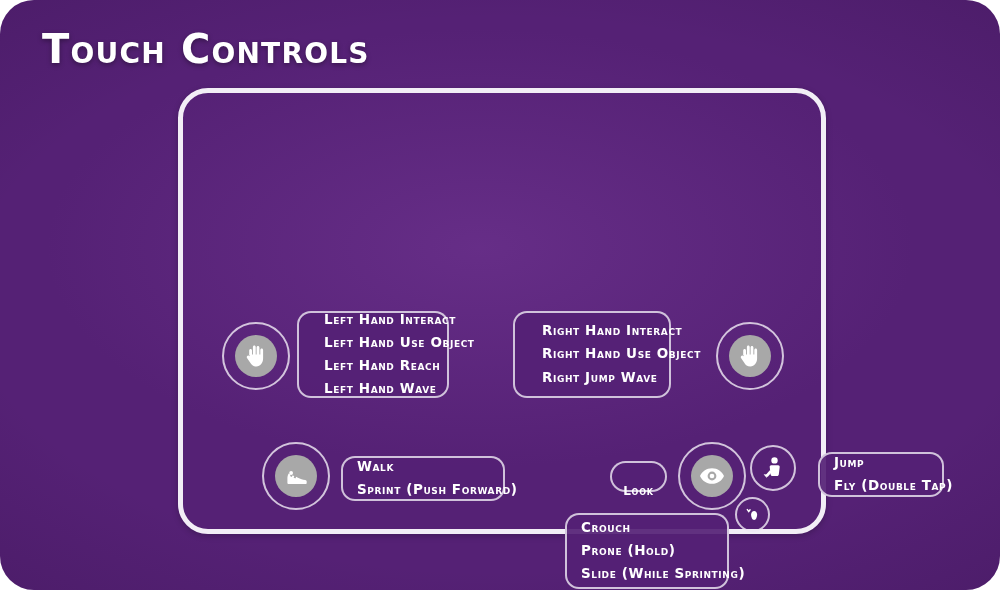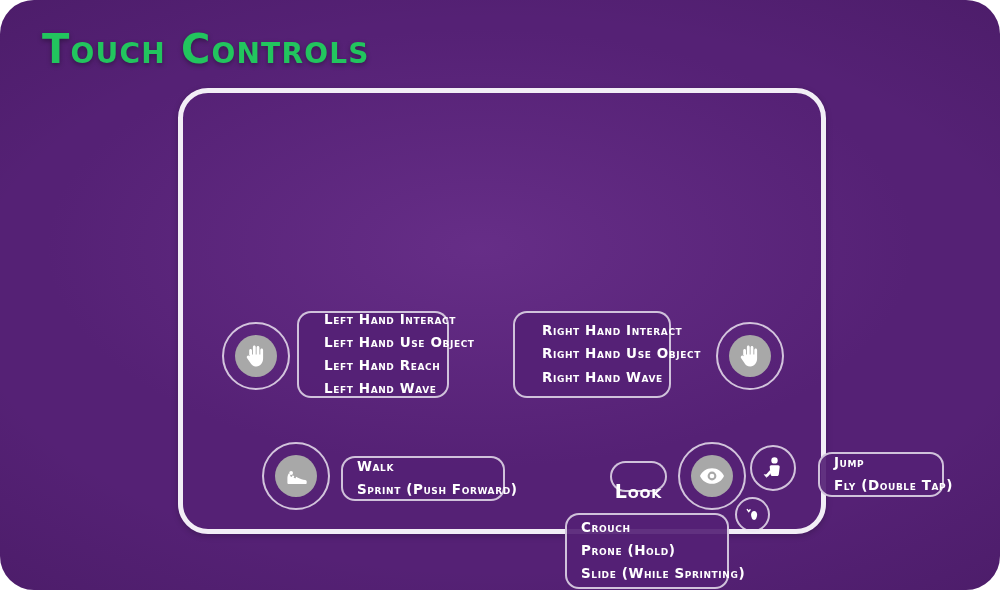--- a/index.html
+++ b/index.html
@@ -25,21 +25,21 @@
       radial-gradient(ellipse 70% 60% at 48% 42%, rgba(116,56,150,0.55) 0%, rgba(116,56,150,0.0) 62%),
       radial-gradient(ellipse 95% 85% at 50% 50%, rgba(0,0,0,0.0) 55%, rgba(30,6,45,0.28) 100%);
     pointer-events: none;
   }
 
   
   #title {
     position: absolute;
     left: 42px;
     top: 26px;
-    color: #22c55e;
+    color: #ffffff;
     font-size: 40px;
     font-weight: bold;
     font-variant: small-caps;
     letter-spacing: 1.2px;
     text-shadow: 0 2px 5px rgba(0,0,0,0.35);
     white-space: nowrap;
   }
 
   
   #device-frame {
@@ -98,21 +98,21 @@
     border: 2px solid rgba(240,235,245,0.80);
     border-radius: 20px;
     background: rgba(85,33,117,0.92);
     box-sizing: border-box;
     display: flex;
     align-items: center;
     justify-content: center;
   }
   .pill .row {
     color: #ffffff;
-    font-size: 19px;
+    font-size: 12px;
     font-weight: bold;
     font-variant: small-caps;
     letter-spacing: 0.8px;
     white-space: nowrap;
     margin-top: 28px;
   }
 </style>
 </head>
 <body>
 
@@ -134,21 +134,21 @@
   <div class="label-box" style="left:297px; top:311px; width:152px; height:87px;padding-left:25px;">
     <div class="row">Left Hand Interact</div>
     <div class="row">Left Hand Use Object</div>
     <div class="row">Left Hand Reach</div>
     <div class="row">Left Hand Wave</div>
   </div>
 
   <div class="label-box" style="left:513px; top:311px; width:158px; height:87px;padding-left:27px;">
     <div class="row">Right Hand Interact</div>
     <div class="row">Right Hand Use Object</div>
-    <div class="row">Right Hand Wave</div>
+    <div class="row">Right Jump Wave</div>
   </div>
   <div class="ring" style="left:716px; top:322px; width:68px; height:68px;"></div>
   <div class="puck" style="left:729px; top:335px; width:42px; height:42px;">
     <span>
       <svg width="22" height="24" viewBox="0 0 22 24" aria-hidden="true">
         <path fill="#ffffff" d="M4.2 11.6V6.4c0-.8.6-1.5 1.4-1.5s1.4.7 1.4 1.5v4.1h.9V3.1c0-.9.6-1.6 1.4-1.6s1.4.7 1.4 1.6v7.4h.9V3.6c0-.9.6-1.6 1.4-1.6s1.4.7 1.4 1.6v6.9h.9V6.1c0-.9.6-1.5 1.4-1.5s1.4.6 1.4 1.5v8.2c0 4.6-2.7 8.2-6.7 8.2-3.1 0-5-1.5-6.3-4L2 13.9c-.5-.9-.2-1.8.6-2.2.7-.4 1.5-.2 2 .5l.6-.6z"></path>
       </svg>
     </span>
   </div>
 

